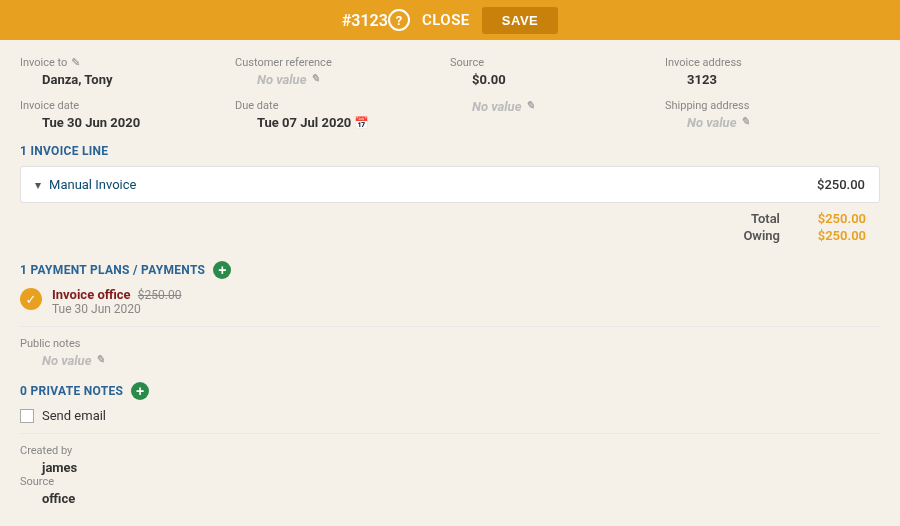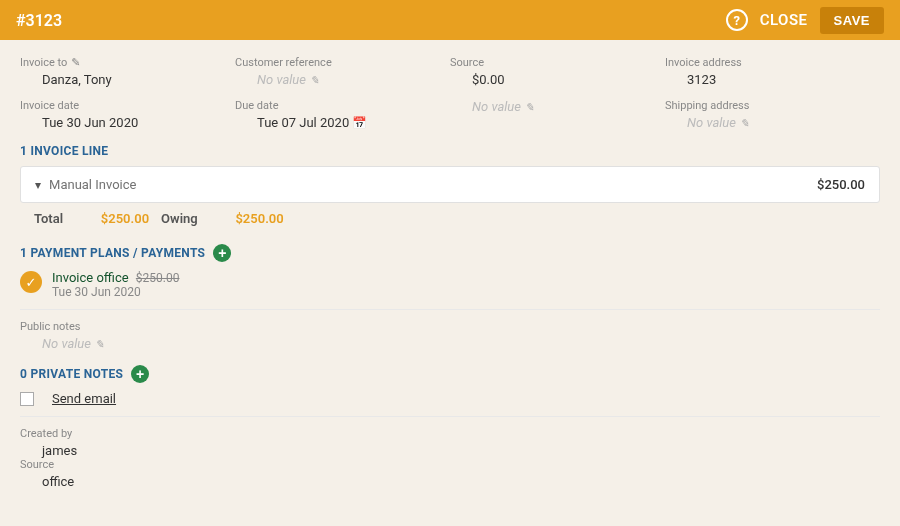--- a/index.html
+++ b/index.html
@@ -11,21 +11,21 @@
       overflow: hidden;
       font-size: 13px;
       color: #333;
     }
     .header {
       background: #e8a020;
       height: 40px;
       display: flex;
       align-items: center;
       padding: 0 16px;
-      justify-content: space-between;
+      justify-content: center;
     }
     .header-title {
       color: white;
       font-size: 16px;
       font-weight: 600;
     }
     .header-actions {
       display: flex;
       align-items: center;
       gap: 12px;
@@ -47,21 +47,21 @@
       color: white;
       font-size: 15px;
       font-weight: 600;
       cursor: pointer;
       letter-spacing: 0.5px;
     }
     .header-save {
       background: #c8810a;
       color: white;
       border: none;
-      padding: 6px 14px;
+      padding: 6px 20px;
       font-size: 13px;
       font-weight: 600;
       cursor: pointer;
       border-radius: 3px;
       letter-spacing: 0.5px;
     }
     .content {
       padding: 16px 20px;
       height: 486px;
       overflow-y: auto;
@@ -76,28 +76,28 @@
       font-size: 11px;
       color: #888;
       margin-bottom: 3px;
       display: flex;
       align-items: center;
       gap: 4px;
     }
     .field-value {
       font-size: 13px;
       color: #333;
-      font-weight: 400;
+      font-weight: 700;
       padding-left: 22px;
     }
     .field-value.no-value {
       color: #bbb;
       font-style: italic;
       display: flex;
-      align-items: flex-end;
+      align-items: flex-start;
       gap: 4px;
     }
     .edit-icon {
       color: #888;
       font-size: 11px;
       cursor: pointer;
     }
     .calendar-icon {
       color: #888;
       font-size: 12px;
@@ -143,33 +143,33 @@
       border-bottom: none;
     }
     .chevron-icon {
       color: #555;
       margin-right: 8px;
       font-size: 12px;
     }
     .line-name {
       flex: 1;
       font-size: 13px;
-      color: #737373;
+      color: #0c4a6e;
     }
     .line-amount {
       font-size: 13px;
       color: #333;
       font-weight: 500;
     }
     .totals-section {
       display: flex;
-      flex-direction: row;
+      flex-direction: column;
       align-items: flex-end;
       padding: 4px 14px;
-      gap: 12px;
+      gap: 2px;
       margin-bottom: 8px;
     }
     .total-row {
       display: flex;
       gap: 16px;
       font-size: 13px;
     }
     .total-label {
       color: #555;
       font-weight: 600;
@@ -194,44 +194,43 @@
       color: white;
       display: flex;
       align-items: center;
       justify-content: center;
       font-size: 13px;
       flex-shrink: 0;
       margin-top: 1px;
     }
     .payment-details .name {
       font-size: 13px;
-      color: #14532d;
-      font-weight: 400;
+      color: #7f1d1d;
+      font-weight: 700;
     }
     .payment-details .strikethrough {
       text-decoration: line-through;
       color: #888;
       font-size: 12px;
       margin-left: 4px;
     }
     .payment-details .date {
       font-size: 12px;
       color: #888;
     }
     .divider {
       height: 1px;
       background: #e8e8e8;
       margin: 10px 0;
     }
     .checkbox-row {
       display: flex;
       align-items: center;
-      gap: 18px;
+      gap: 8px;
       margin: 8px 0;
-      text-decoration: underline;
     }
     .checkbox-input {
       width: 14px;
       height: 14px;
       border: 1px solid #aaa;
       background: white;
       display: inline-block;
       flex-shrink: 0;
     }
     .checkbox-label {

